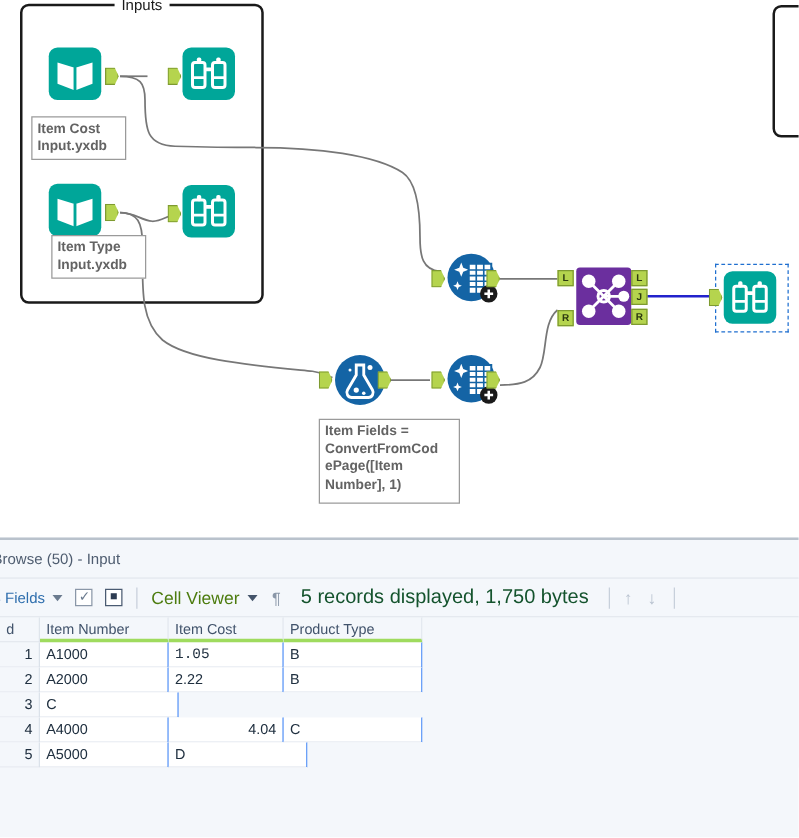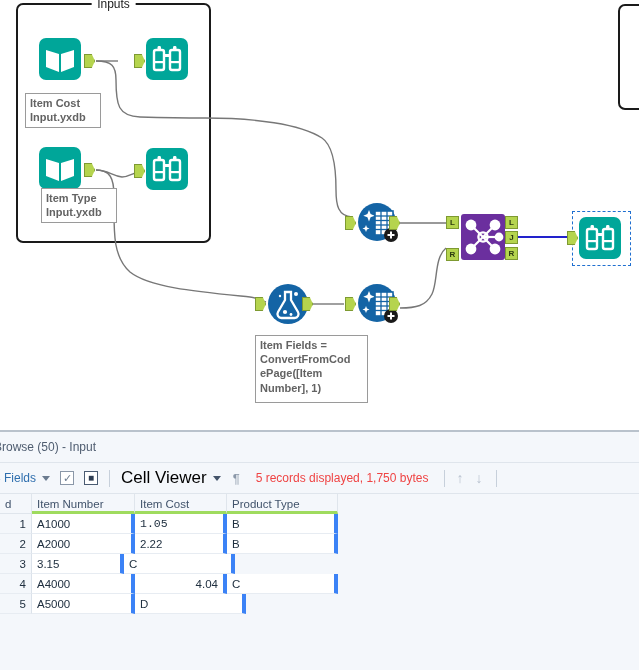--- a/index.html
+++ b/index.html
@@ -133,34 +133,34 @@
     font-size:11px;color:#6b7b8f;line-height:12px;
   }
   .sq-icon .xx{
     position:absolute;left:0;top:-1px;width:12px;
     text-align:center;
     font-size:10px;color:#2d3c52;line-height:14px;font-weight:bold;
   }
   .tb-sep{
     width:1px;height:17px;background:#c7d0db;margin:0 11px;
   }
-  .tb-text{font-size:12px;color:#ef4444;}
-  .tb-label{font-size:17px;color:#000000;}
+  .tb-text{font-size:16px;color:#14532d;}
+  .tb-label{font-size:14px;color:#4d7c0f;}
   .pilcrow{font-size:13px;color:#8a97a8;margin-left:12px;}
   .arrow{font-size:14px;color:#b8c2cf;margin-left:12px;}
 
   
   #grid{
     position:absolute;left:0;top:62px;width:639px;
     font-size:11.5px;
   }
   .grow{display:flex;height:20px;}
   .gcell{
     box-sizing:border-box;
-    border-right:4px solid #3b82f6;
+    border-right:1px solid #3b82f6;
     border-bottom:1px solid #e7ecf2;
     background:#ffffff;
     padding:2px 5px;
     color:#203040;
     overflow:hidden;white-space:nowrap;
     line-height:16px;
   }
   .gcell.rid{
     background:#f4f7fb;
     text-align:right;
@@ -456,21 +456,20 @@
     <div class="grow">
       <div class="gcell rid" style="width:32px;">2</div>
       <div class="gcell" style="width:103px;">A2000</div>
       <div class="gcell" style="width:92px;">2.22</div>
       <div class="gcell" style="width:111px;">B</div>
       <div class="gcell endfill" style="flex:1;"></div>
     </div>
 
     <div class="grow">
       <div class="gcell rid" style="width:32px;">3</div>
-      <div class="gcell" style="width:92px;">3.15</div>
       <div class="gcell" style="width:111px;">C</div>
       <div class="gcell endfill" style="flex:1;"></div>
     </div>
 
     <div class="grow">
       <div class="gcell rid" style="width:32px;">4</div>
       <div class="gcell" style="width:103px;">A4000</div>
       <div class="gcell" style="width:92px;text-align:right;">4.04</div>
       <div class="gcell" style="width:111px;">C</div>
       <div class="gcell endfill" style="flex:1;"></div>

